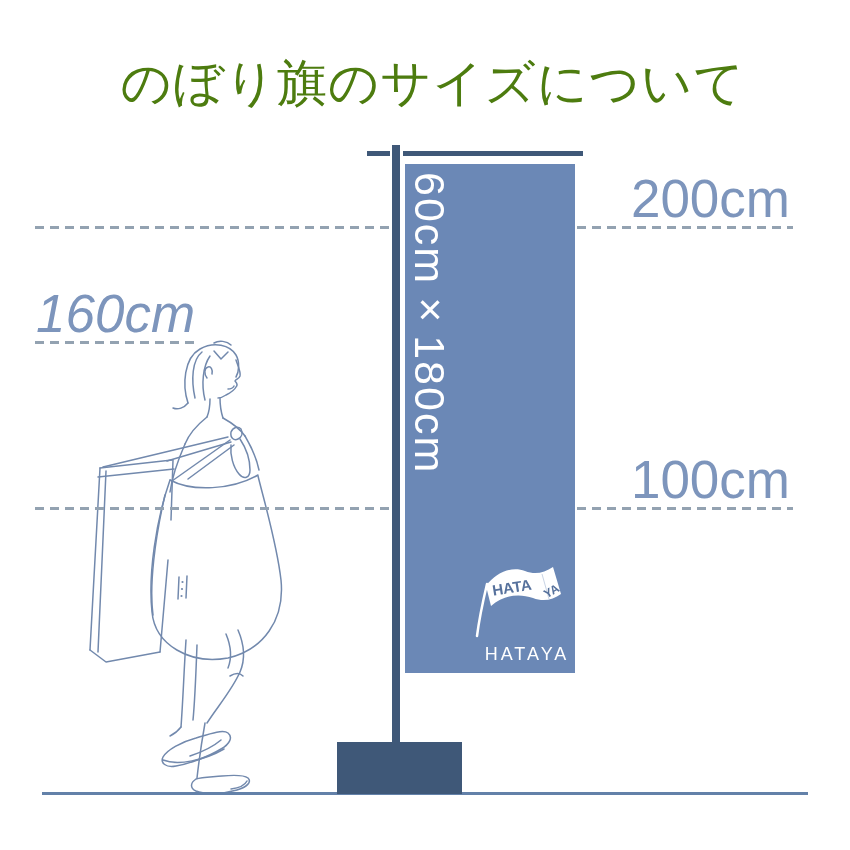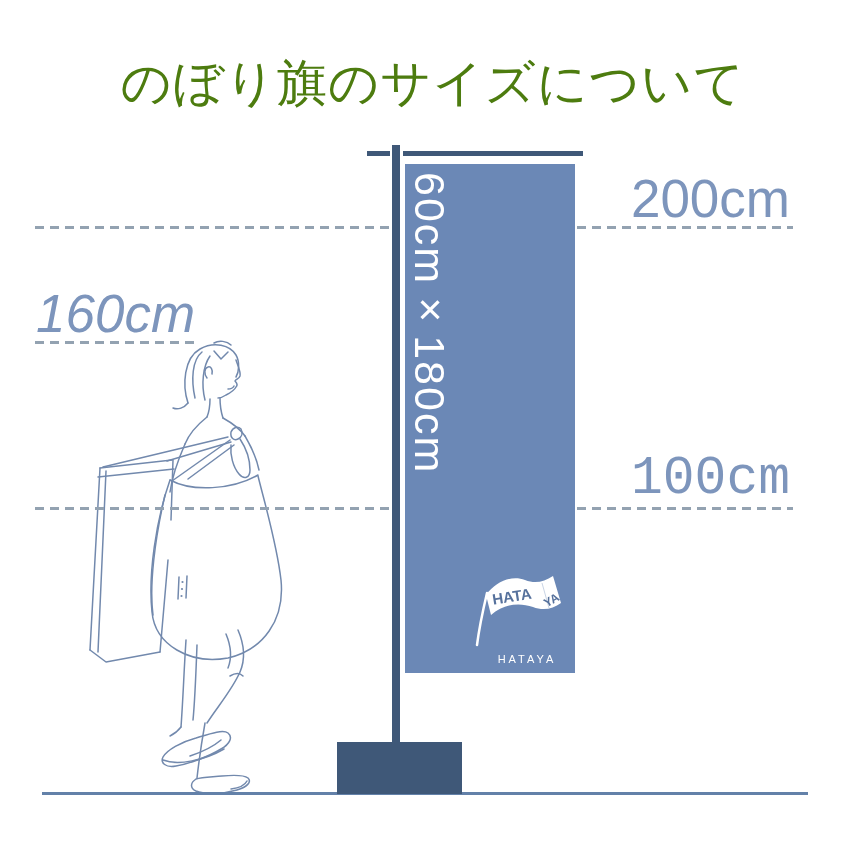--- a/index.html
+++ b/index.html
@@ -19,34 +19,34 @@
   #dash-200-right{left:577px;top:226px;width:216px;}
   #dash-160      {left:35px;top:341px;width:162px;}
   #dash-100-left {left:35px;top:507px;width:356px;}
   #dash-100-right{left:577px;top:507px;width:216px;}
   .mlabel{
     position:absolute;font-size:53px;font-weight:300;color:#7d95bc;
     line-height:1;z-index:2;letter-spacing:0;
   }
   #label-200{right:60px;top:172px;margin-left:24px;}
   #label-160{left:36px;top:287px;font-style:italic;}
-  #label-100{right:60px;top:453px;font-family:Liberation Mono, monospace;}
+  #label-100{right:60px;top:453px;}
   .pole{position:absolute;left:392px;top:145px;width:8px;height:598px;background:#3f5878;z-index:4;}
   .crossbar{position:absolute;top:151px;height:5px;background:#3f5878;z-index:3;}
   #crossbar-left{left:367px;width:23px;}
   #crossbar-right{left:403px;width:180px;}
   .flag{position:absolute;left:405px;top:164px;width:170px;height:509px;background:#6b88b6;z-index:3;}
   .flag-size-text{
     position:absolute;left:3px;top:8px;height:460px;
     writing-mode:vertical-rl;text-orientation:mixed;
     color:#ffffff;font-size:43px;font-weight:300;letter-spacing:2px;line-height:1;
   }
   .flag-logo{position:absolute;right:3px;bottom:8px;width:104px;text-align:center;}
   .flag-logo .brand{
-    color:#ffffff;font-size:11px;letter-spacing:3px;font-weight:300;
+    color:#ffffff;font-size:18px;letter-spacing:3px;font-weight:300;
     padding-left:14px;margin-top:1px;
   }
   .base{position:absolute;left:337px;top:742px;width:125px;height:52px;background:#3f5878;z-index:3;}
   .ground{position:absolute;left:42px;top:792px;width:766px;height:3px;background:#6381a9;z-index:2;}
   .sketch{position:absolute;left:0;top:0;z-index:1;}
   .sketch path{stroke:#7289ad;stroke-width:1.5;fill:none;stroke-linecap:round;stroke-linejoin:round;}
   .sketch .dot{fill:#7289ad;stroke:none;}
   .logo-svg text{font-family:"Liberation Sans","DejaVu Sans",sans-serif;font-weight:bold;}
 </style>
 </head>

